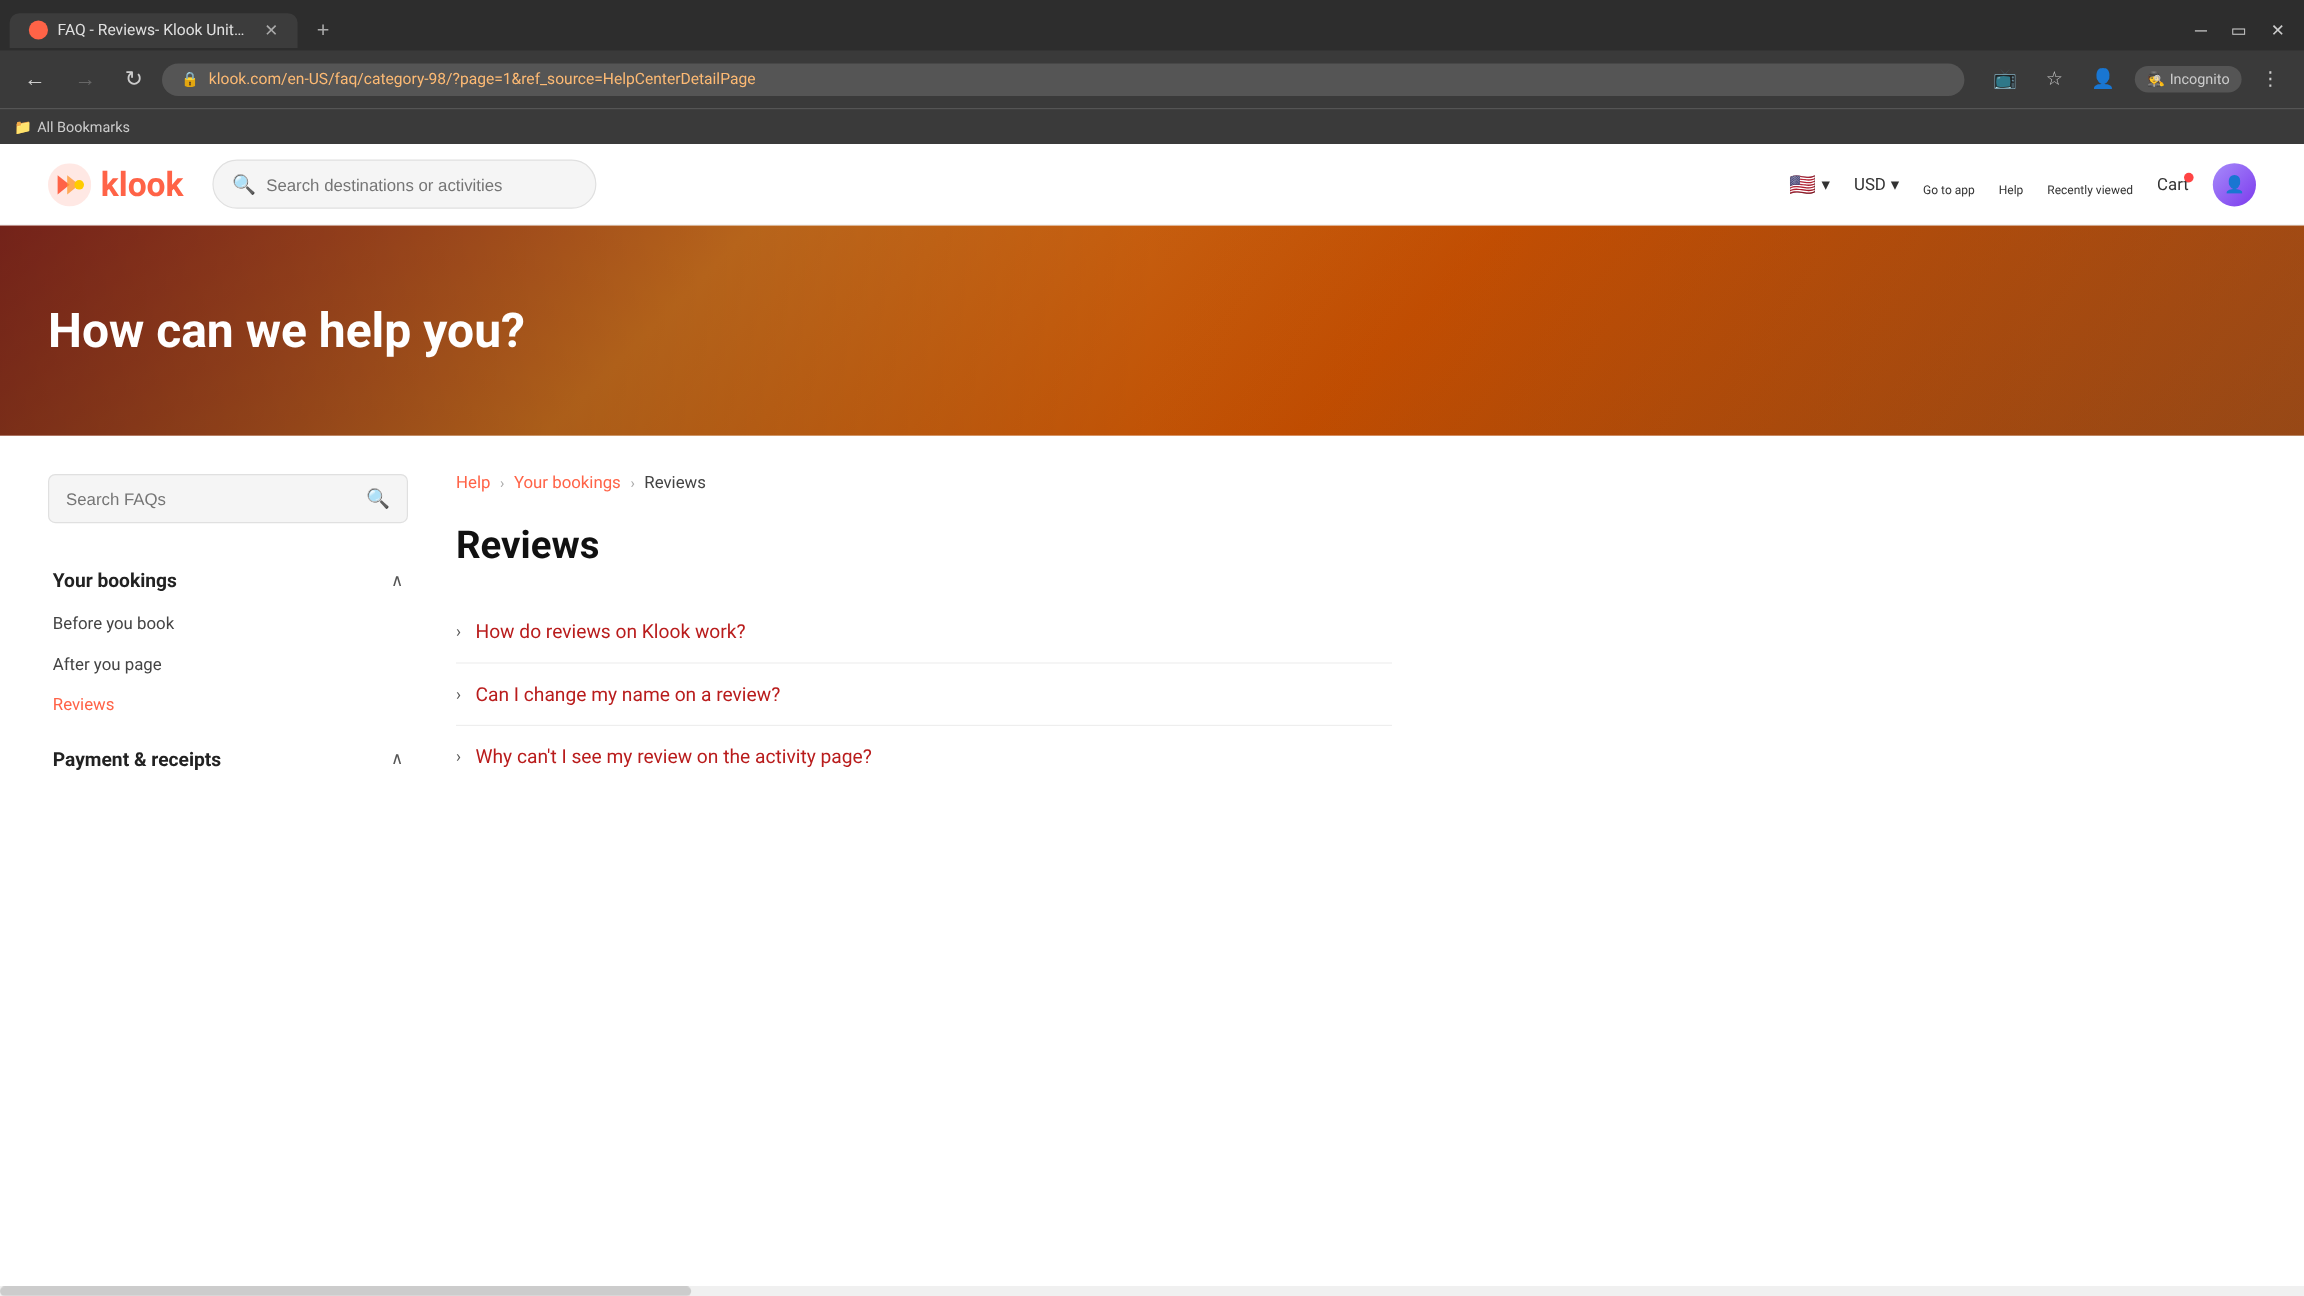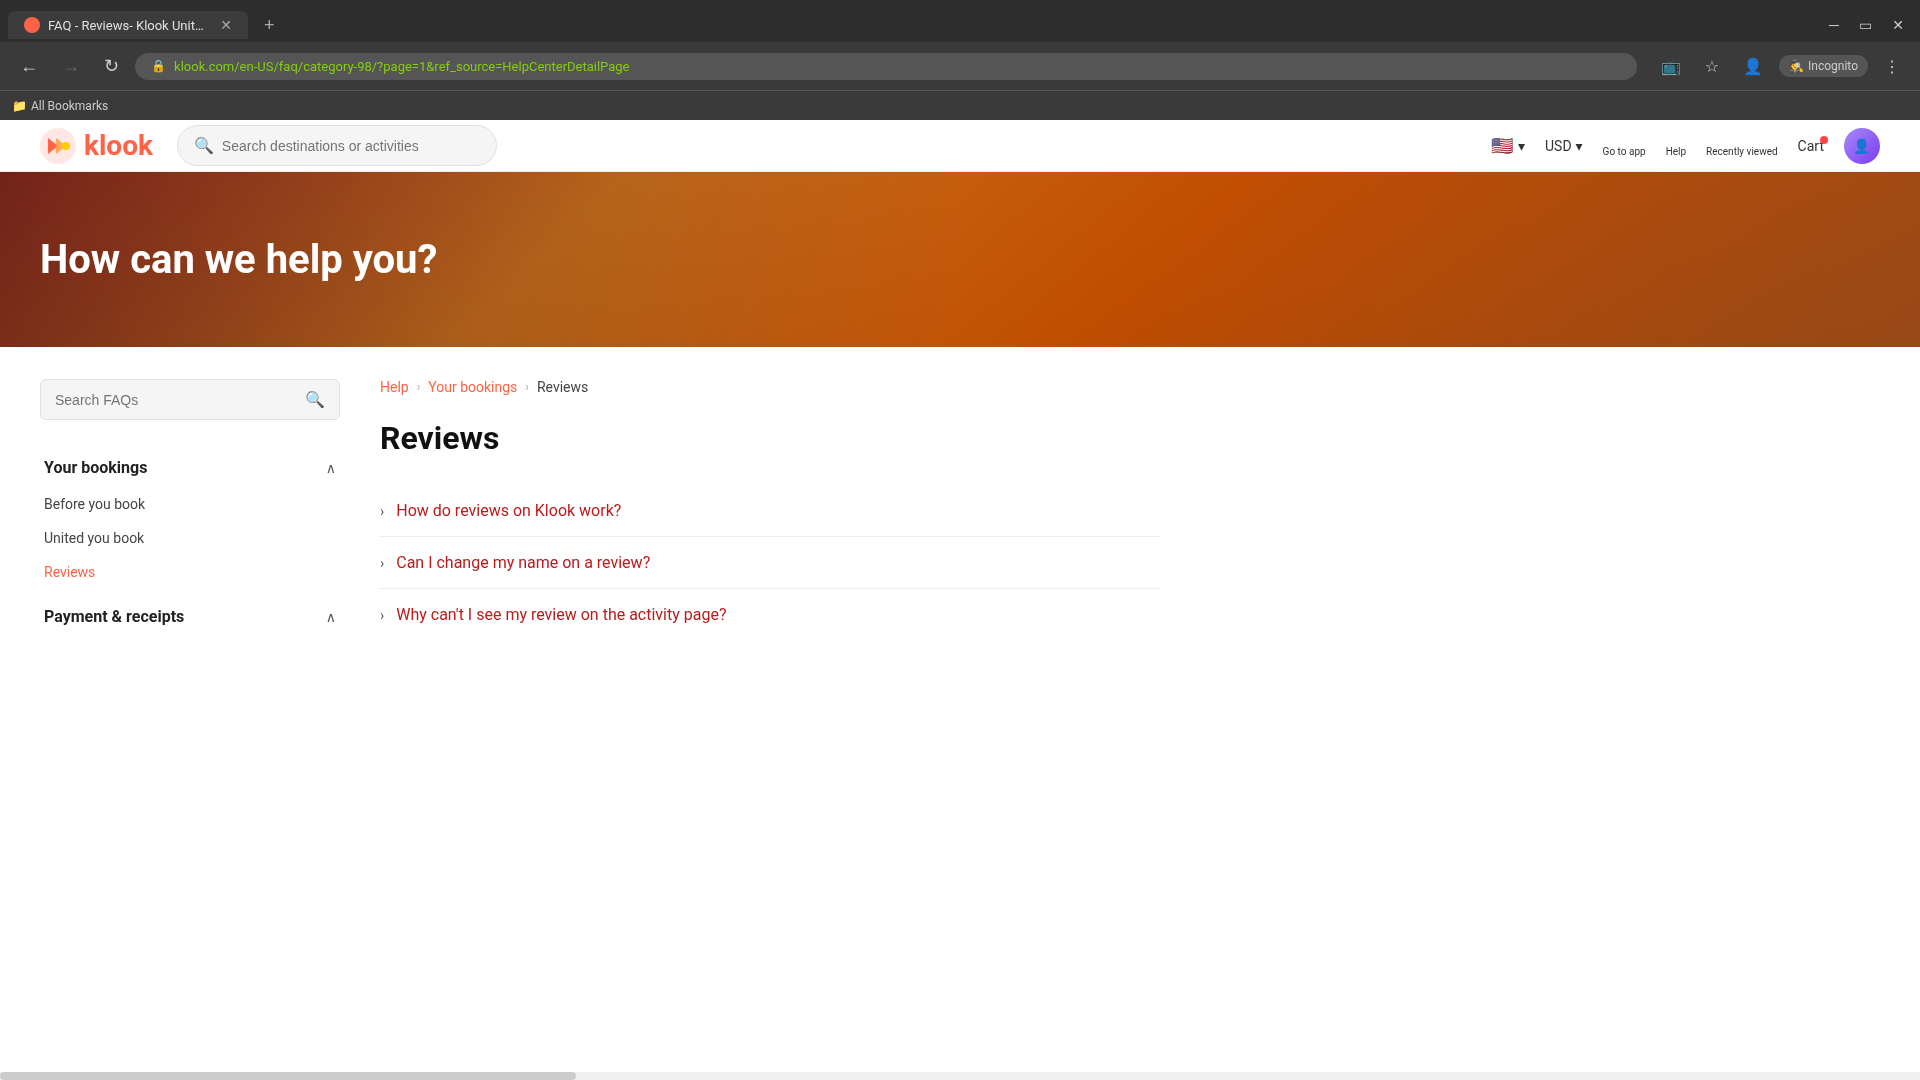--- a/index.html
+++ b/index.html
@@ -14,31 +14,31 @@
     .tab-close { color: #aaa; font-size: 14px; cursor: pointer; margin-left: 4px; }
     .new-tab-btn { background: none; border: none; color: #aaa; font-size: 18px; cursor: pointer; margin-left: 8px; padding: 2px 8px; }
     .tab-extras { margin-left: auto; display: flex; align-items: center; gap: 4px; padding-right: 8px; }
     .tab-extras button { background: none; border: none; color: #ccc; font-size: 14px; cursor: pointer; padding: 4px 8px; }
 
     .browser-nav { background: #3a3a3a; display: flex; align-items: center; padding: 6px 12px; gap: 8px; height: 48px; }
     .nav-btn { background: none; border: none; color: #ccc; font-size: 18px; cursor: pointer; padding: 4px 8px; border-radius: 50%; }
     .nav-btn.disabled { color: #666; }
     .address-bar { flex: 1; background: #555; border-radius: 20px; padding: 6px 16px; display: flex; align-items: center; gap: 8px; color: #eee; font-size: 13px; }
     .address-bar .lock-icon { color: #aaa; font-size: 12px; }
-    .address-url { color: #84cc16; font-size: 13px; }
+    .address-url { color: #fdba74; font-size: 13px; }
     .nav-right { display: flex; align-items: center; gap: 8px; margin-left: 8px; }
     .nav-right button { background: none; border: none; color: #ccc; font-size: 16px; cursor: pointer; padding: 4px 8px; }
     .incognito-badge { background: #555; color: #ccc; font-size: 12px; padding: 4px 10px; border-radius: 12px; display: flex; align-items: center; gap: 4px; }
     .bookmarks-bar { background: #3a3a3a; padding: 4px 12px; font-size: 12px; color: #ccc; display: flex; align-items: center; gap: 4px; border-top: 1px solid #555; height: 30px; }
 
     
     .page { background: #fff; }
 
     
-    .site-header { background: #fff; border-bottom: 1px solid #eee; padding: 12px 40px; display: flex; align-items: center; gap: 24px; height: 52px; }
+    .site-header { background: #fff; border-bottom: 1px solid #eee; padding: 12px 40px; display: flex; align-items: center; gap: 24px; height: 68px; }
     .klook-logo { display: flex; align-items: center; gap: 8px; text-decoration: none; }
     .klook-logo-icon { width: 36px; height: 36px; }
     .klook-logo-text { font-size: 28px; font-weight: 700; color: #ff6347; }
     .search-bar { flex: 0 0 320px; background: #f5f5f5; border-radius: 24px; padding: 10px 16px; display: flex; align-items: center; gap: 8px; border: 1px solid #e0e0e0; }
     .search-bar input { background: none; border: none; outline: none; font-size: 14px; color: #666; width: 100%; }
     .search-icon { color: #666; font-size: 16px; }
     .header-right { margin-left: auto; display: flex; align-items: center; gap: 20px; }
     .lang-currency { display: flex; align-items: center; gap: 4px; color: #333; font-size: 14px; cursor: pointer; }
     .flag-icon { font-size: 18px; }
     .header-link { color: #333; font-size: 10px; text-decoration: none; cursor: pointer; margin-top: 12px; }
@@ -183,21 +183,21 @@
         <input type="text" placeholder="Search FAQs" style="">
         <span class="search-icon">🔍</span>
       </div>
 
       <div class="sidebar-section">
         <div class="sidebar-section-header">
           <span class="sidebar-section-title">Your bookings</span>
           <span class="chevron up"></span>
         </div>
         <a class="sidebar-item" href="#">Before you book</a>
-        <a class="sidebar-item" href="#">United you book</a>
+        <a class="sidebar-item" href="#">After you page</a>
         <a class="sidebar-item active" href="#">Reviews</a>
       </div>
 
       <div class="sidebar-section">
         <div class="sidebar-section-header">
           <span class="sidebar-section-title">Payment &amp; receipts</span>
           <span class="chevron up"></span>
         </div>
       </div>
     </aside>

